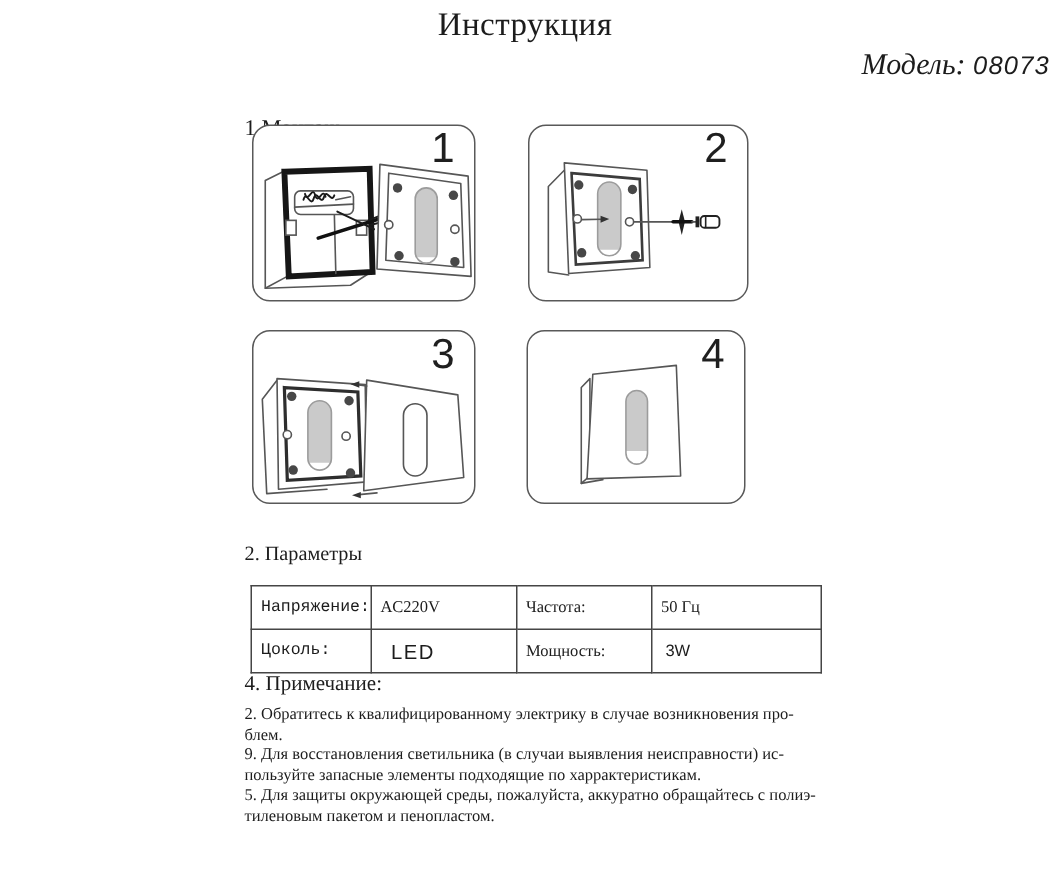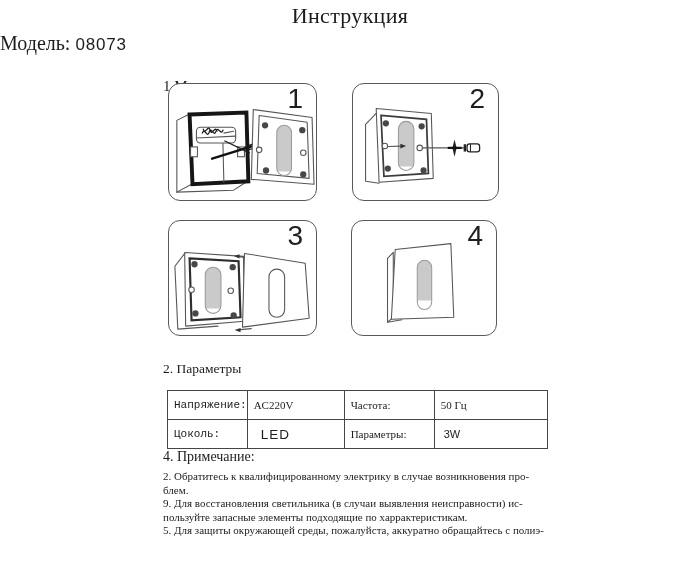--- a/index.html
+++ b/index.html
@@ -1,21 +1,21 @@
 <!DOCTYPE html>
 <html><head>
 <meta charset="utf-8">
 <style>
   html,body { margin:0; padding:0; background:#fff; }
   .page {
     position:relative; width:700px; height:583px; background:#ffffff;
     font-family:"Liberation Serif","DejaVu Serif",serif; color:#1c1c1c; overflow:hidden;
   }
   .title { position:absolute; top:3px; left:0; width:700px; text-align:center; font-size:22px; letter-spacing:.3px; }
-  .model-line { position:absolute; top:32px; left:0; width:700px; text-align:left; font-size:20px; }
+  .model-line { position:absolute; top:32px; left:0; width:700px; text-align:right; font-size:20px;font-style:italic; }
   .model-number { font-family:"Liberation Sans","DejaVu Sans",sans-serif; font-size:17px; letter-spacing:.8px; }
   .h-montage { position:absolute; left:163px; top:62px; font-size:15px;margin-top:16px; }
   .h-params  { position:absolute; left:163px; top:361px; font-size:13.5px; }
   .h-notes   { position:absolute; left:163px; top:449px; font-size:14px; }
 
   .panel { position:absolute; box-sizing:border-box; border:1.5px solid #595959; border-radius:12px; background:#fff; }
   .panel svg { position:absolute; left:0; top:0; width:100%; height:100%; }
   .step-num { position:absolute; top:0px; right:13px; font-family:"Liberation Sans","DejaVu Sans",sans-serif; font-size:28px; line-height:30px; color:#1f1f1f; }
   #p1 { left:168px; top:83px;  width:149px; height:118px; }
   #p2 { left:352px; top:83px;  width:147px; height:118px; }
@@ -153,29 +153,30 @@
     <tbody>
         <tr>
       <td class="c1">Напряжение:</td>
       <td class="c2">AC220V</td>
       <td class="c3">Частота:</td>
       <td class="c4">50 Гц</td>
     </tr>
     <tr>
       <td class="c1">Цоколь:</td>
       <td class="c2 val-led">LED</td>
-      <td class="c3">Параметры:</td>
+      <td class="c3">Мощность:</td>
       <td class="c4 val-pow">3W</td>
     </tr>
   </tbody>
     </table>
 
   <div class="h-notes">4. Примечание:</div>
 
   <div class="notes">
     <div>2. Обратитесь к квалифицированному электрику в случае возникновения про-</div>
     <div>блем.</div>
     <div>9. Для восстановления светильника (в случаи выявления неисправности) ис-</div>
     <div>пользуйте запасные элементы подходящие по харрактеристикам.</div>
     <div>5. Для защиты окружающей среды, пожалуйста, аккуратно обращайтесь с полиэ-</div>
+    <div>тиленовым пакетом и пенопластом.</div>
   </div>
 
 </div>
 
 </body></html>

